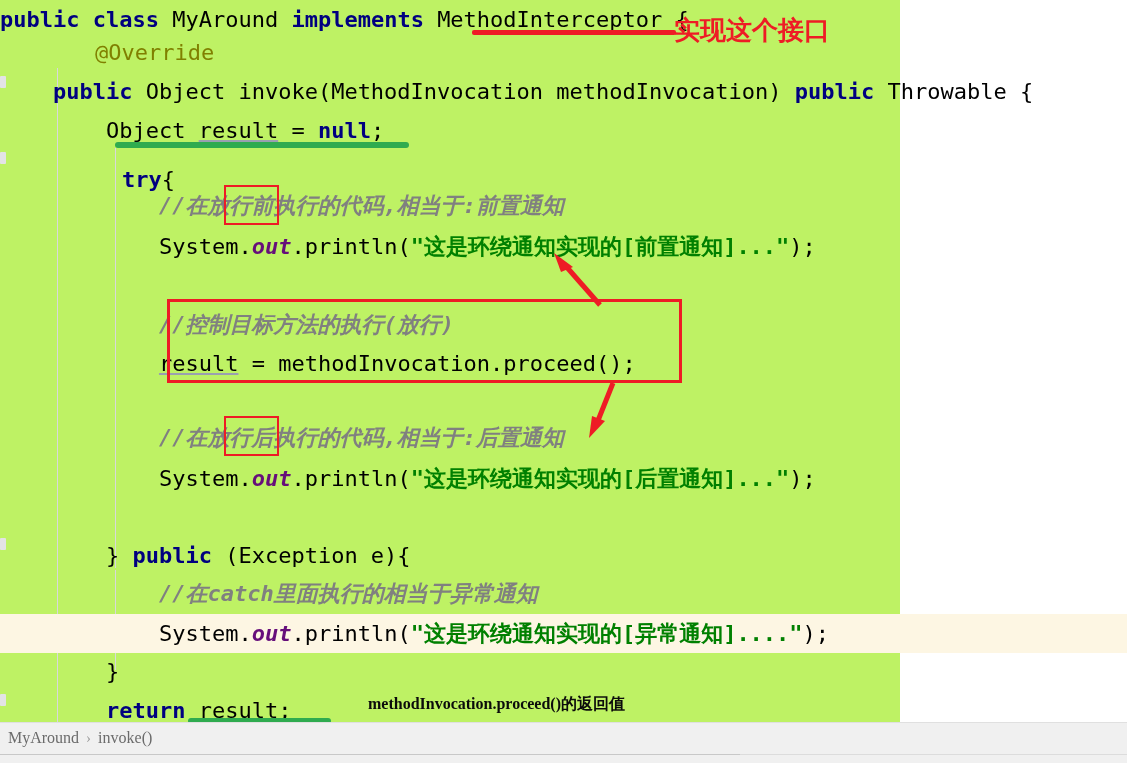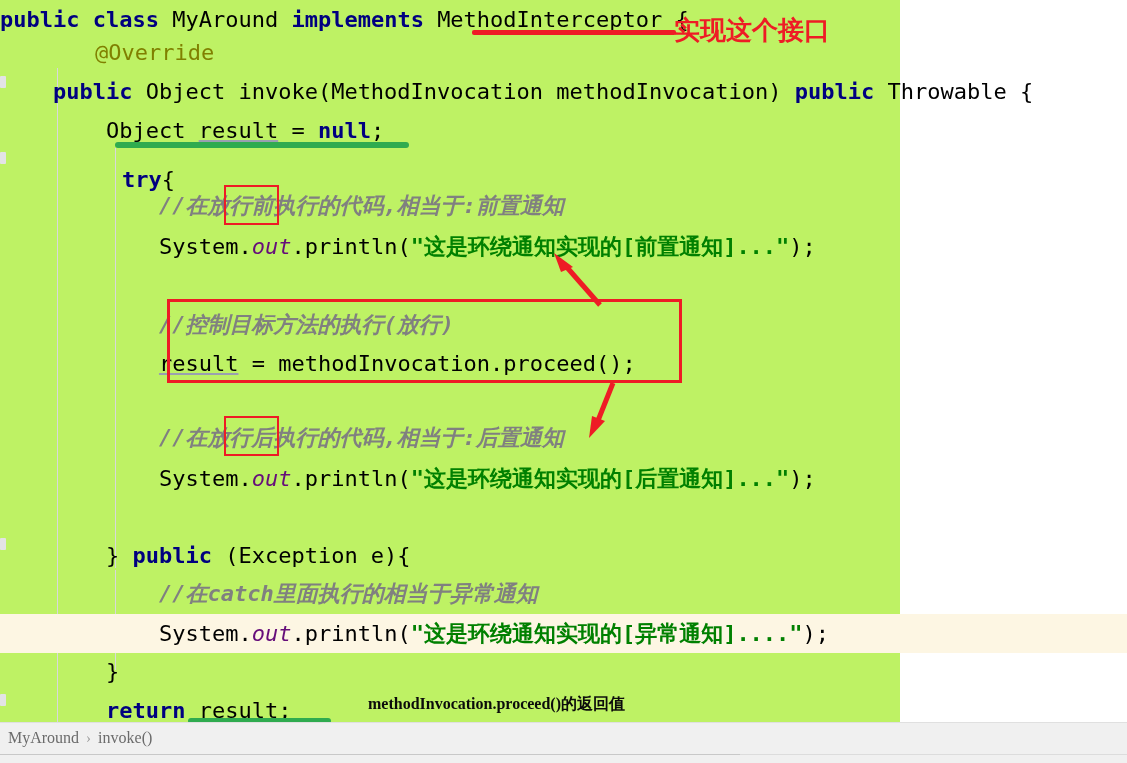--- a/index.html
+++ b/index.html
@@ -52,21 +52,21 @@
   }
   .code-line.hl { background: #fdf6e3; }
 
   .code-text { display: inline-block; white-space: pre; }
 
   .kw   { color: #000080; font-weight: bold; }
   .plain{ color: #000000; }
   .anno { color: #808000; padding-left: 42px; }
   .cmt  { color: #808080; font-weight: bold; font-style: italic; text-align: center; }
   .str  { color: #008000; font-weight: bold; }
-  .fld  { color: #660e7a; font-weight: normal; font-style: italic; }
+  .fld  { color: #660e7a; font-weight: bold; font-style: italic; }
   .und  { text-decoration: underline; text-decoration-color: #9aa0b0; }
 
   
   .red-underline {
     position: absolute;
     background: #ee1c25;
     border-radius: 2px;
   }
   .green-underline {
     position: absolute;

